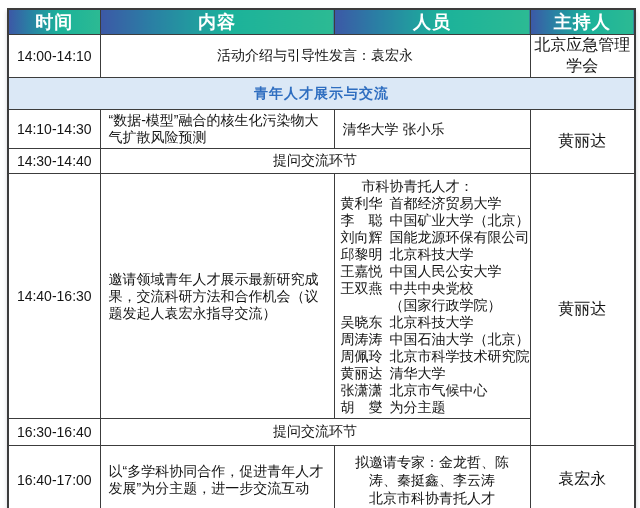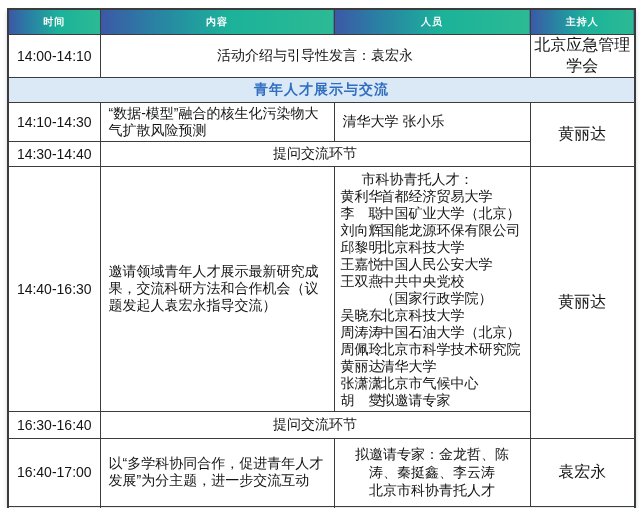--- a/index.html
+++ b/index.html
@@ -9,34 +9,34 @@
   table.agenda {
     position:absolute; left:7px; top:8px; width:627px;
     border-collapse:collapse; table-layout:fixed;
     box-shadow:0 3px 4px rgba(120,130,145,.35);
   }
   col.c-time{width:92px;} col.c-content{width:234px;} col.c-person{width:196px;} col.c-host{width:105px;}
   th, td { border:1px solid #3c3c3c; color:#141414; font-size:14px; vertical-align:middle; overflow:hidden; }
   table.agenda { border:2px solid #3c3c3c; }
   th {
     background:linear-gradient(90deg,#3c58a6 0%,#2a7fa4 22%,#1bb29a 55%,#2cba93 100%);
-    color:#ffffff; font-weight:bold; font-size:10px; letter-spacing:1px; text-align:center;
+    color:#ffffff; font-weight:bold; font-size:18px; letter-spacing:1px; text-align:center;
   }
   td.t  { text-align:center; white-space:nowrap; }
   td.cc { text-align:center;font-family:Liberation Serif, serif; }
   td.cl { text-align:left; padding:2px 8px; line-height:17px; }
   td.hc { text-align:center; font-size:16px; padding:0 2px; }
   tr.section td {
     background:#dbe8f6; color:#2f6ec0; font-weight:bold; font-size:14px;
     text-align:center; letter-spacing:1px;
   }
   tr.tint td { background:#e9edf4; }
   td.people { vertical-align:top; padding:4px 6px 2px 6px; line-height:17px; text-align:left; }
   .person-line { white-space:nowrap; }
-  .p-name { display:inline-block; width:40px; }
+  .p-name { display:inline-block; width:40px; margin-right:9px; }
   .p-org  { display:inline; }
   .group-label { white-space:nowrap;margin-left:21px; }
   td.person2 { text-align:center; padding:3px 18px; line-height:18px; vertical-align:middle; }
 </style>
 </head>
 <body>
 
 <div class="sheet">
   <table class="agenda">
     <colgroup>
@@ -52,21 +52,21 @@
         <th>人员</th>
         <th>主持人</th>
       </tr>
     </thead>
     <tbody>
       <tr style="height:25px;">
         <td class="t">14:00-14:10</td>
         <td class="cc" colspan="2">活动介绍与引导性发言：袁宏永</td>
         <td class="hc">北京应急管理学会</td>
       </tr>
-      <tr class="section" style="height:25px;">
+      <tr class="section" style="height:32px;">
         <td colspan="4">青年人才展示与交流</td>
       </tr>
       <tr style="height:36px;padding-left:24px;">
         <td class="t">14:10-14:30</td>
         <td class="cl">“数据-模型”融合的核生化污染物大气扩散风险预测</td>
         <td class="cl">清华大学 张小乐</td>
         <td class="hc" rowspan="2">黄丽达</td>
       </tr>
       <tr style="height:25px;">
         <td class="t">14:30-14:40</td>
@@ -83,21 +83,21 @@
               <div class="person-line"><span class="p-name">刘向辉</span><span class="p-org">国能龙源环保有限公司</span></div>
               <div class="person-line"><span class="p-name">邱黎明</span><span class="p-org">北京科技大学</span></div>
               <div class="person-line"><span class="p-name">王嘉悦</span><span class="p-org">中国人民公安大学</span></div>
               <div class="person-line"><span class="p-name">王双燕</span><span class="p-org">中共中央党校</span></div>
               <div class="person-line"><span class="p-name"></span><span class="p-org">（国家行政学院）</span></div>
               <div class="person-line"><span class="p-name">吴晓东</span><span class="p-org">北京科技大学</span></div>
               <div class="person-line"><span class="p-name">周涛涛</span><span class="p-org">中国石油大学（北京）</span></div>
               <div class="person-line"><span class="p-name">周佩玲</span><span class="p-org">北京市科学技术研究院</span></div>
               <div class="person-line"><span class="p-name">黄丽达</span><span class="p-org">清华大学</span></div>
               <div class="person-line"><span class="p-name">张潇潇</span><span class="p-org">北京市气候中心</span></div>
-              <div class="person-line"><span class="p-name">胡　燮</span><span class="p-org">拟邀请专家</span></div>
+              <div class="person-line"><span class="p-name">胡　燮</span><span class="p-org">为分主题</span></div>
             </div>
         </td>
         <td class="hc" rowspan="2">黄丽达</td>
       </tr>
       <tr style="height:27px;">
         <td class="t">16:30-16:40</td>
         <td class="cc" colspan="2">提问交流环节</td>
       </tr>
       <tr style="height:68px;">
         <td class="t">16:40-17:00</td>

